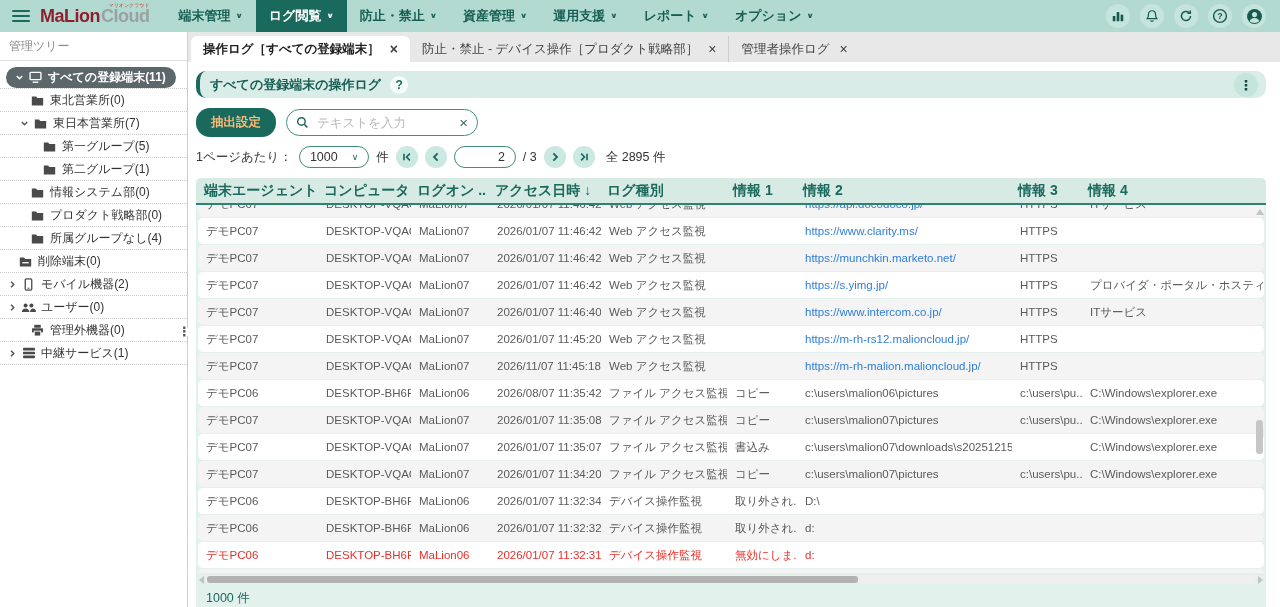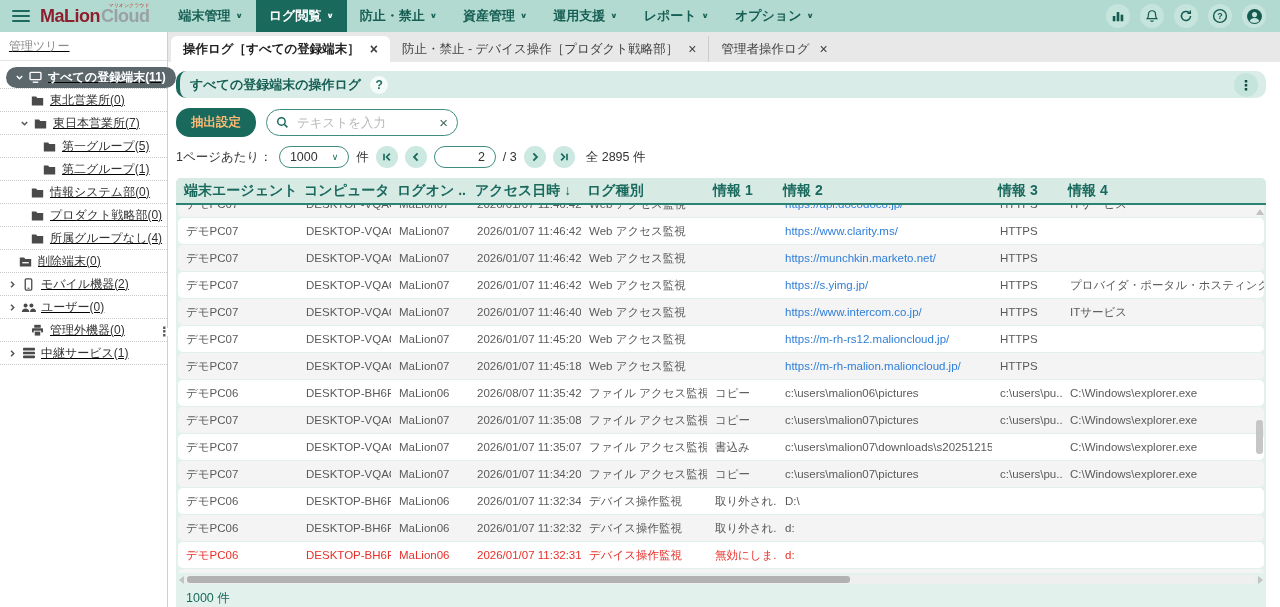--- a/index.html
+++ b/index.html
@@ -16,21 +16,21 @@
   .logo .ruby{position:absolute;top:-4px;right:0;font-size:5px;color:#c0392b;white-space:nowrap;}
   .nav{display:flex;height:32px;}
   .nav-item{display:flex;align-items:center;gap:5px;padding:0 13px;font-size:13px;font-weight:bold;color:#175f54;cursor:pointer;}
   .nav-item .chev{font-size:9px;transform:scaleY(.8);}
   .nav-item.active{background:#19695d;color:#fff;}
   .top-icons{margin-left:auto;display:flex;gap:10px;margin-right:14px;}
   .icon-circle{width:24px;height:24px;border-radius:50%;background:#c5e4dc;color:#145a50;display:flex;align-items:center;justify-content:center;cursor:pointer;}
 
   
   .shell{display:flex;height:575px;}
-  .sidebar{width:168px;border-right:1px solid #cfcfcf;position:relative;background:#fff;flex:none;text-decoration:underline;}
+  .sidebar{width:188px;border-right:1px solid #cfcfcf;position:relative;background:#fff;flex:none;}
   .sidebar-title{height:29px;line-height:29px;padding-left:9px;color:#8a8a8a;font-size:12px;border-bottom:1px solid #e3e3e3;}
   .tree{padding-top:5px;}
   .tree-item{height:23px;display:flex;align-items:center;font-size:12px;color:#333;border-bottom:1px dotted #c9c9c9;cursor:pointer;white-space:nowrap;}
   .tree-item .ticon{display:inline-flex;width:15px;justify-content:center;margin-right:5px;color:#4a4a4a;flex:none;}
   .tree-item .texp{display:inline-flex;width:12px;justify-content:center;margin-right:3px;color:#555;flex:none;}
   .tree-item .pill{display:inline-flex;align-items:center;background:#5c676c;color:#fff;border-radius:12px;padding:2px 10px 2px 7px;font-weight:bold;text-align:center;}
   .tree-item .pill .ticon,.tree-item .pill .texp{color:#fff;}
   .splitter{position:absolute;right:-4px;top:296px;color:#555;font-size:13px;font-weight:bold;line-height:6px;background:#fff;padding:1px 0;cursor:col-resize;}
 
   .main{flex:1;display:flex;flex-direction:column;min-width:0;}
@@ -466,21 +466,21 @@
               <div class="tc c4">Web アクセス監視</div>
               <div class="tc c5"></div>
               <div class="tc c6 link">https://m-rh-rs12.malioncloud.jp/</div>
               <div class="tc c7">HTTPS</div>
               <div class="tc c8"></div>
             </div>
             <div class="trow shade">
               <div class="tc c0">デモPC07</div>
               <div class="tc c1">DESKTOP-VQAC...</div>
               <div class="tc c2">MaLion07</div>
-              <div class="tc c3">2026/01/07 11:45:18</div>
+              <div class="tc c3">2026/11/07 11:45:18</div>
               <div class="tc c4">Web アクセス監視</div>
               <div class="tc c5"></div>
               <div class="tc c6 link">https://m-rh-malion.malioncloud.jp/</div>
               <div class="tc c7">HTTPS</div>
               <div class="tc c8"></div>
             </div>
             <div class="trow">
               <div class="tc c0">デモPC06</div>
               <div class="tc c1">DESKTOP-BH6RI...</div>
               <div class="tc c2">MaLion06</div>

